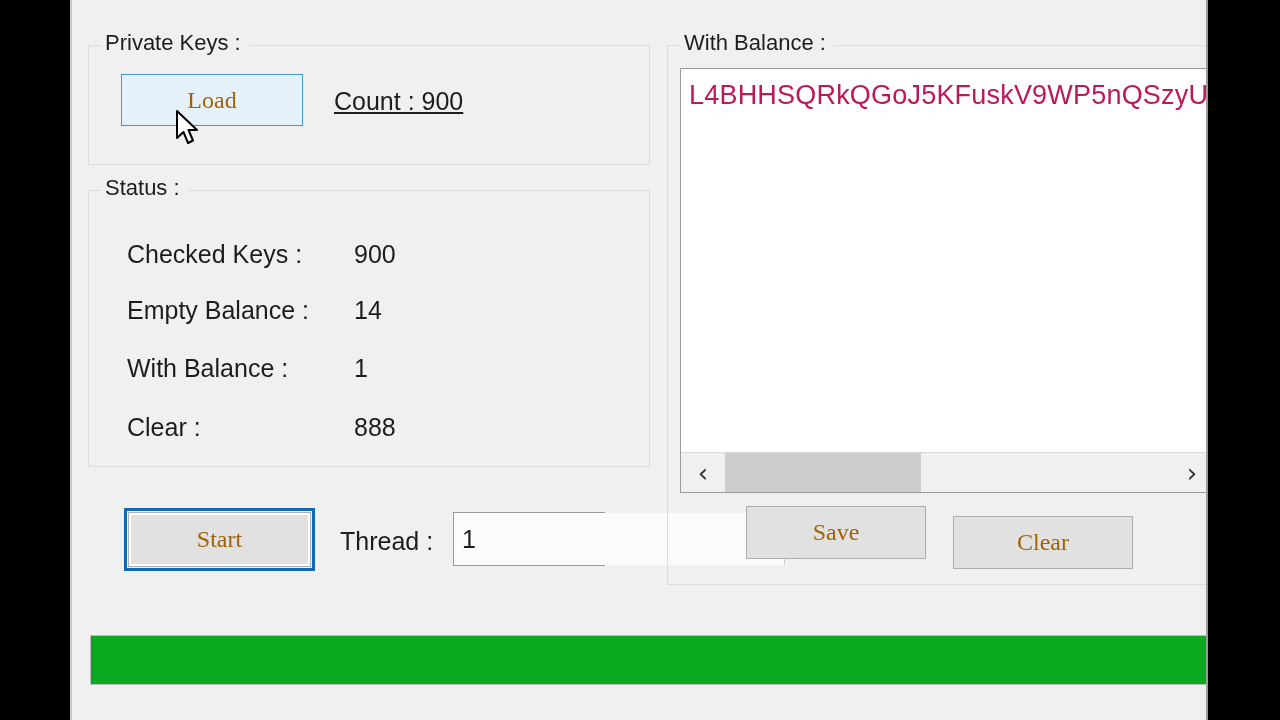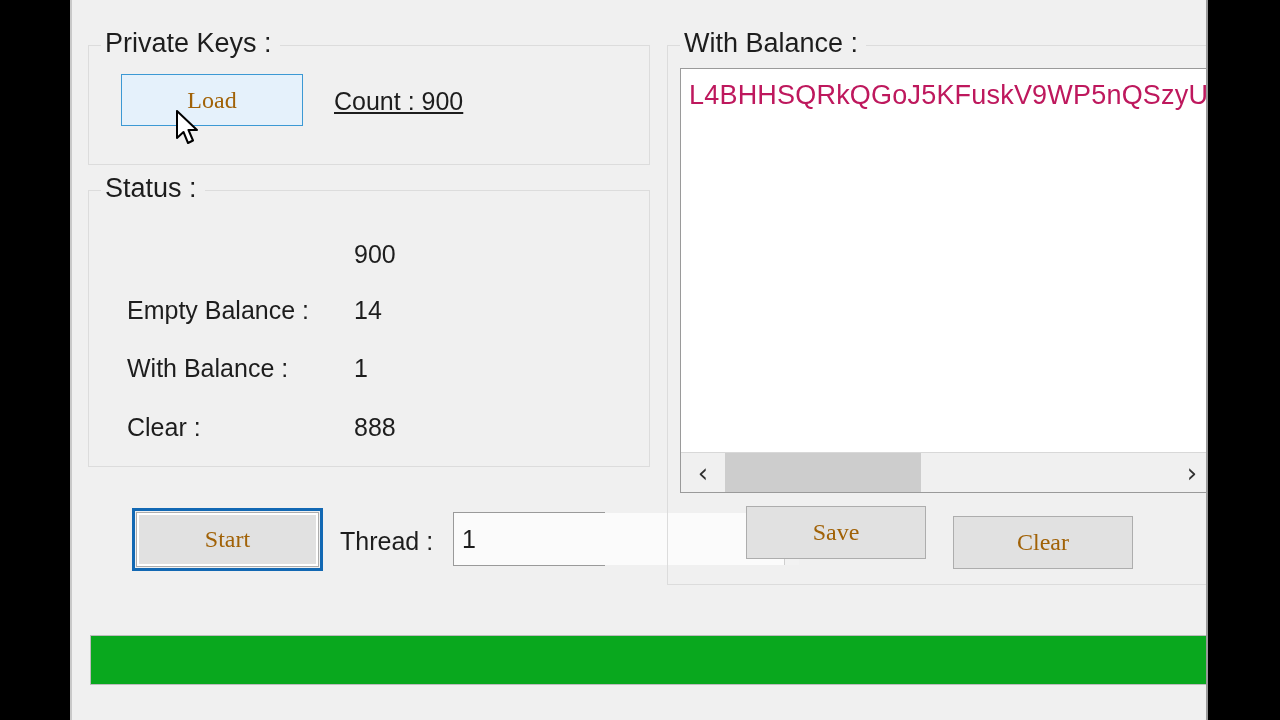--- a/index.html
+++ b/index.html
@@ -21,21 +21,21 @@
     overflow: hidden;
   }
 
   
   .groupbox { position: absolute; border: 1px solid #dcdcdc; }
   .groupbox > .gb-caption {
     position: absolute;
     top: -18px; left: 12px;
     background: #f0f0f0;
     padding: 0 8px 0 4px;
-    font-size: 27px;
+    font-size: 22px;
     color: #1d1d1d;
     white-space: nowrap;
     line-height: 30px;
   }
 
   #gb-private-keys { left: 16px; top: 45px; width: 562px; height: 120px; }
   #gb-status       { left: 16px; top: 190px; width: 562px; height: 277px; }
   #gb-with-balance { left: 595px; top: 45px; width: 560px; height: 540px; }
 
   
@@ -52,21 +52,20 @@
   }
   
   .btn.hover { background: #e5f1fb; border: 1px solid #3c99d4; }
   
   .btn.focus {
     background: #e1e1e1;
     border: 1px solid #adadad;
     outline: 3px solid #1268b3;
     outline-offset: 1px;
     box-shadow: inset 0 0 0 2px #ffffff;
-    margin-left: 8px;
   }
 
   #btn-load  { left: 32px;  top: 28px; width: 182px; height: 52px; }
   #btn-start { left: 56px;  top: 512px; width: 183px; height: 55px; }
   #btn-save  { left: 78px;  top: 460px; width: 180px; height: 53px; }
   #btn-clear { left: 285px; top: 470px; width: 180px; height: 53px; }
 
   
   .txt {
     position: absolute;
@@ -209,20 +208,21 @@
       <div class="gb-caption">Private Keys :</div>
 
       <div class="btn hover" id="btn-load">Load</div>
 
       <div class="txt" id="count-label">Count : 900</div>
     </div>
 
     <div class="groupbox" id="gb-status">
       <div class="gb-caption">Status :</div>
 
+      <div class="txt st-label" id="st-l0">Checked Keys :</div>
       <div class="txt" id="st-v0">900</div>
 
       <div class="txt st-label" id="st-l1">Empty Balance :</div>
       <div class="txt" id="st-v1">14</div>
 
       <div class="txt st-label" id="st-l2">With Balance :</div>
       <div class="txt" id="st-v2">1</div>
 
       <div class="txt st-label" id="st-l3">Clear :</div>
       <div class="txt" id="st-v3">888</div>

